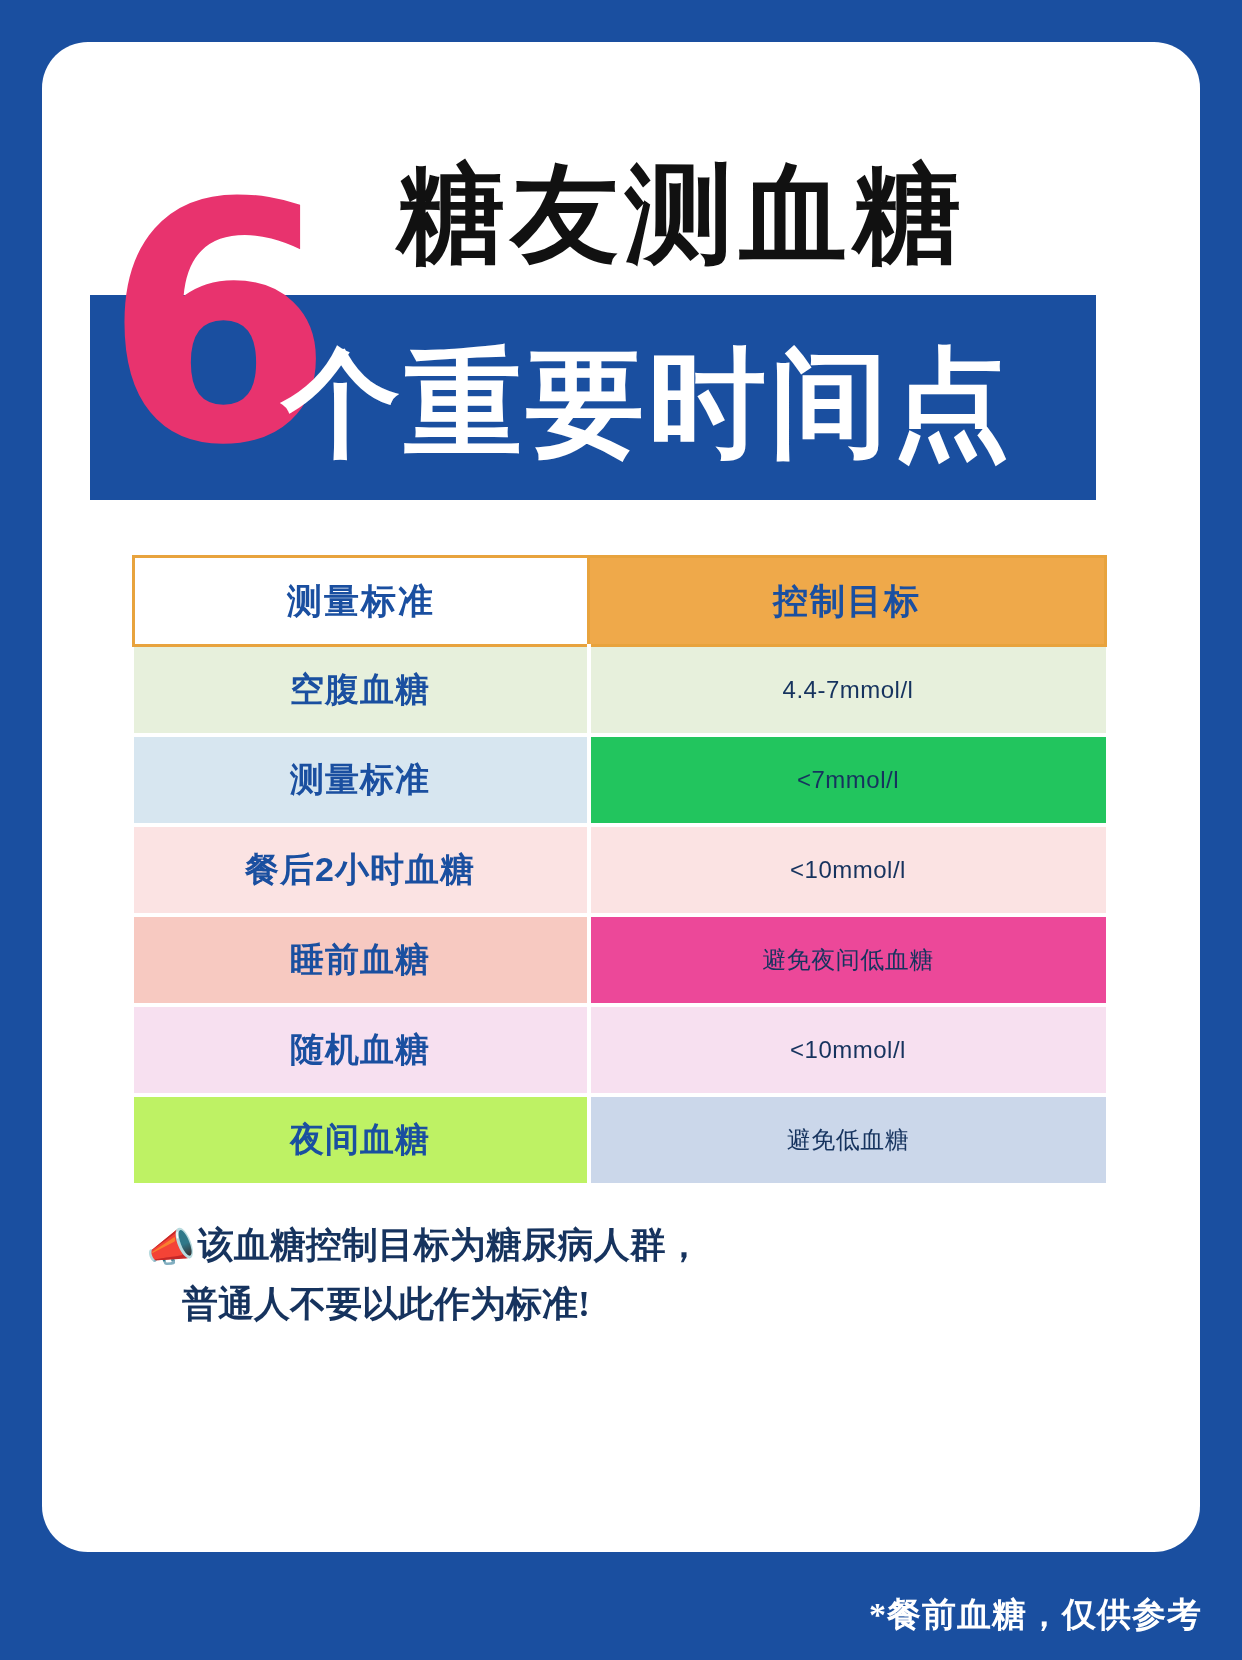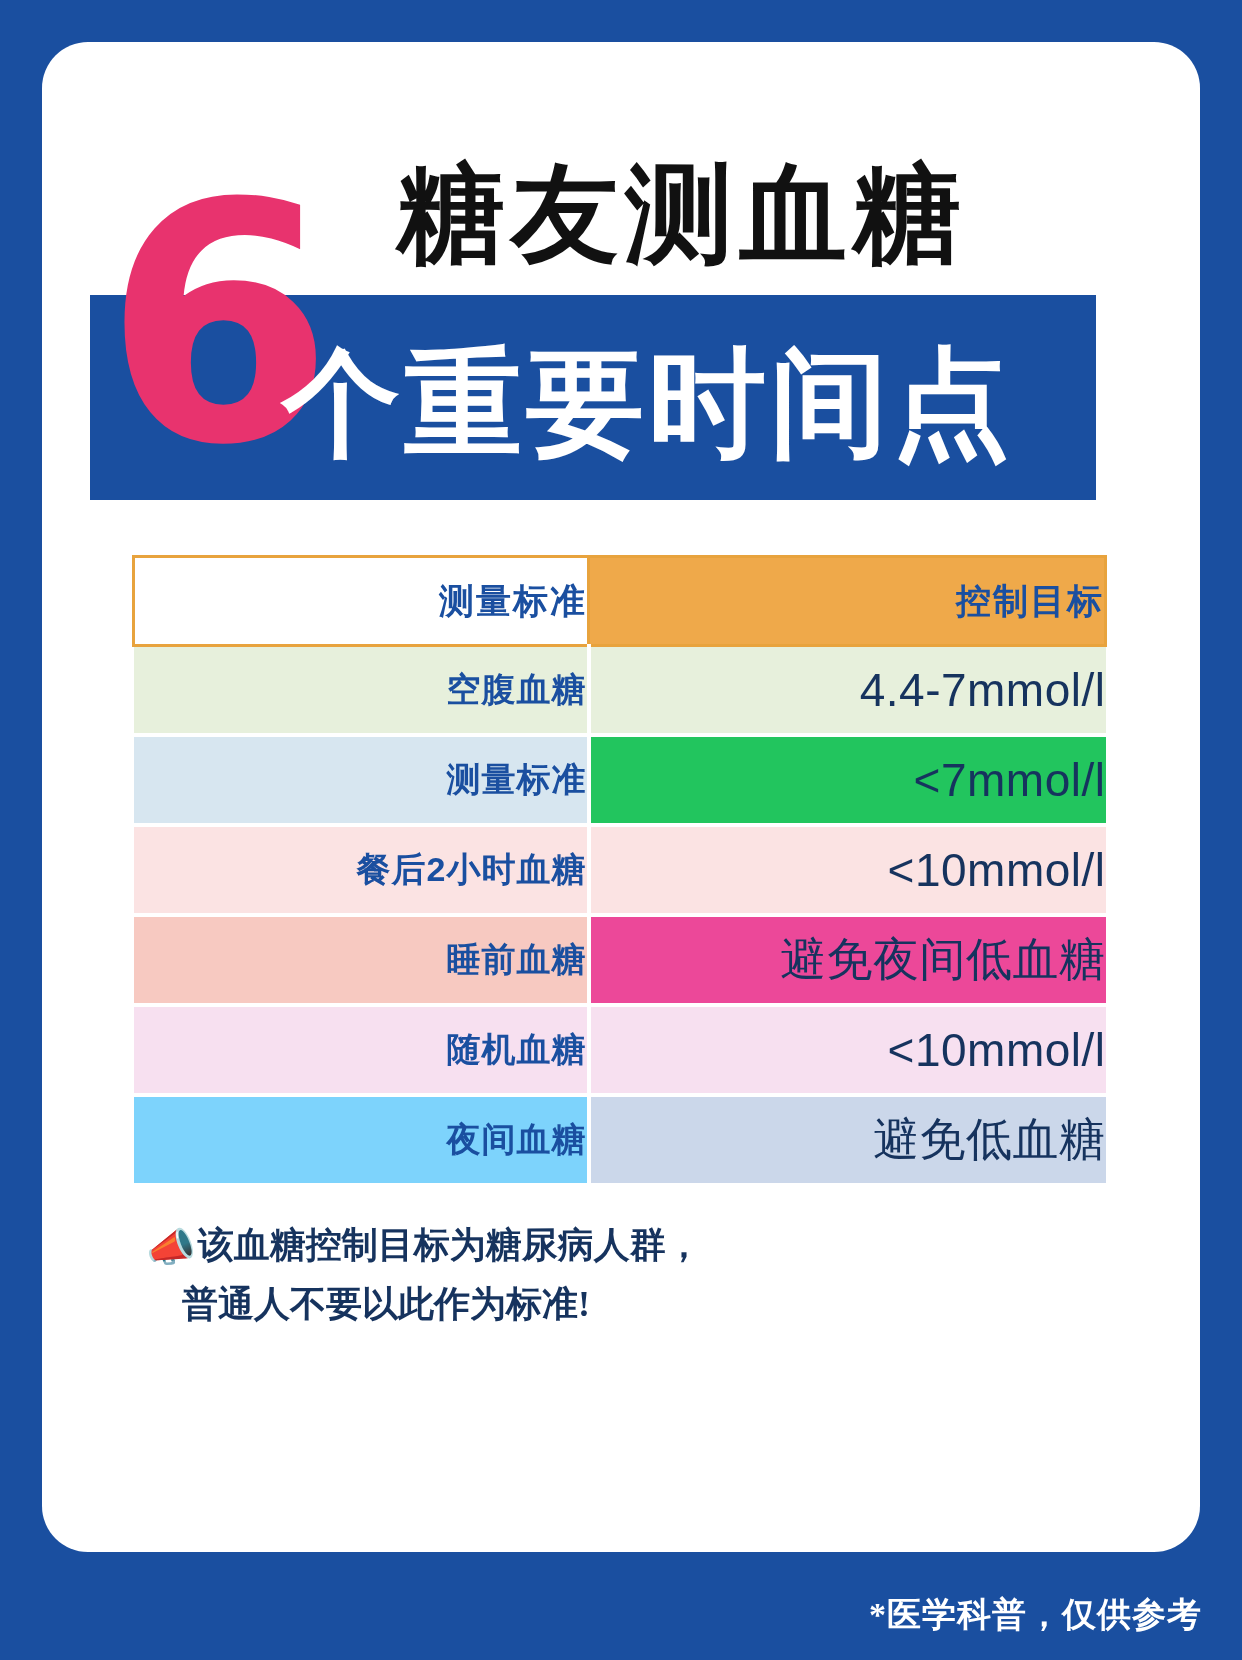--- a/index.html
+++ b/index.html
@@ -93,21 +93,21 @@
   .table {
     width: 100%;
     border-collapse: collapse;
     table-layout: fixed;
   }
   .table th, .table td {
     padding: 0;
     margin: 8px;
     height: 86px;
     vertical-align: middle;
-    text-align: right;
+    text-align: center;
   }
   .col-left { width: 455px; }
   .col-right { width: 517px; }
 
   th.head-left {
     background: #FFFFFF;
     border: 3px solid #E8A33D;
     color: #1A4FA0;
     font-size: 35px;
     font-weight: bold;
@@ -124,21 +124,21 @@
   td.label {
     color: #1A4FA0;
     font-size: 34px;
     font-weight: bold;
     letter-spacing: 1px;
     border-bottom: 4px solid #FFFFFF;
     border-right: 4px solid #FFFFFF;
   }
   td.value {
     color: #16335E;
-    font-size: 46px;
+    font-size: 24px;
     font-weight: 400;
     letter-spacing: 0.5px;
     border-bottom: 4px solid #FFFFFF;
   }
 
   
   .note {
     position: absolute;
     left: 104px;
     top: 1175px;
@@ -211,28 +211,28 @@
           </tr>
           <tr>
             <td class="label" style="background:#F7C9C1">睡前血糖</td>
             <td class="value" style="background:#ec4899">避免夜间低血糖</td>
           </tr>
           <tr>
             <td class="label" style="background:#F7E0F0">随机血糖</td>
             <td class="value" style="background:#F7E0F0">&lt;10mmol/l</td>
           </tr>
           <tr>
-            <td class="label" style="background:#7dd3fc">夜间血糖</td>
+            <td class="label" style="background:#bef264">夜间血糖</td>
             <td class="value" style="background:#CBD7EA">避免低血糖</td>
           </tr>
         </tbody>
       </table>
     </div>
 
     <div class="note">
       <span class="megaphone">📣</span><span>该血糖控制目标为糖尿病人群，</span>
       <span class="line2">普通人不要以此作为标准!</span>
     </div>
 
   </div>
 
-  <div class="bottom-note">*医学科普，仅供参考</div>
+  <div class="bottom-note">*餐前血糖，仅供参考</div>
 </div>
 
 </body></html>

